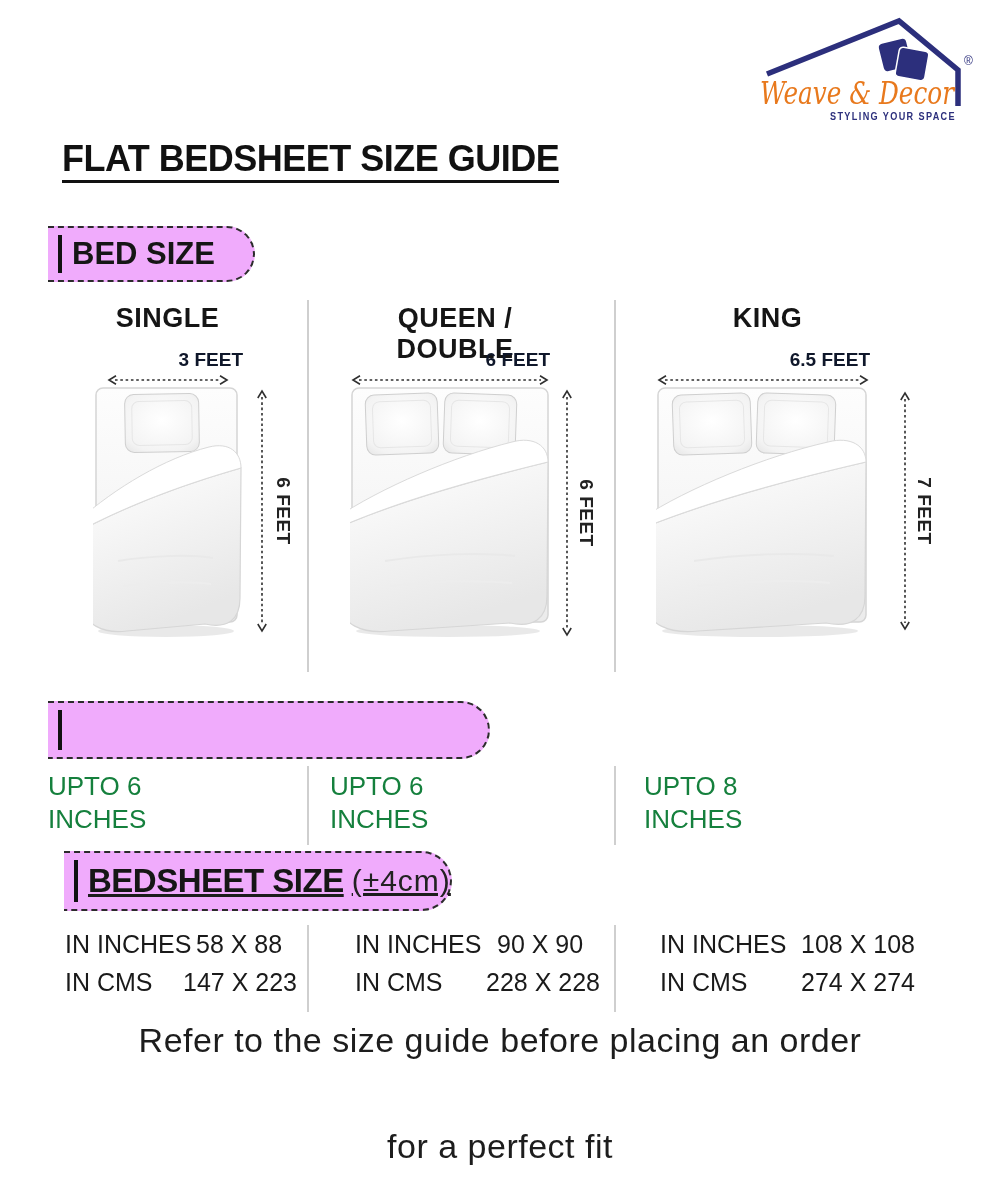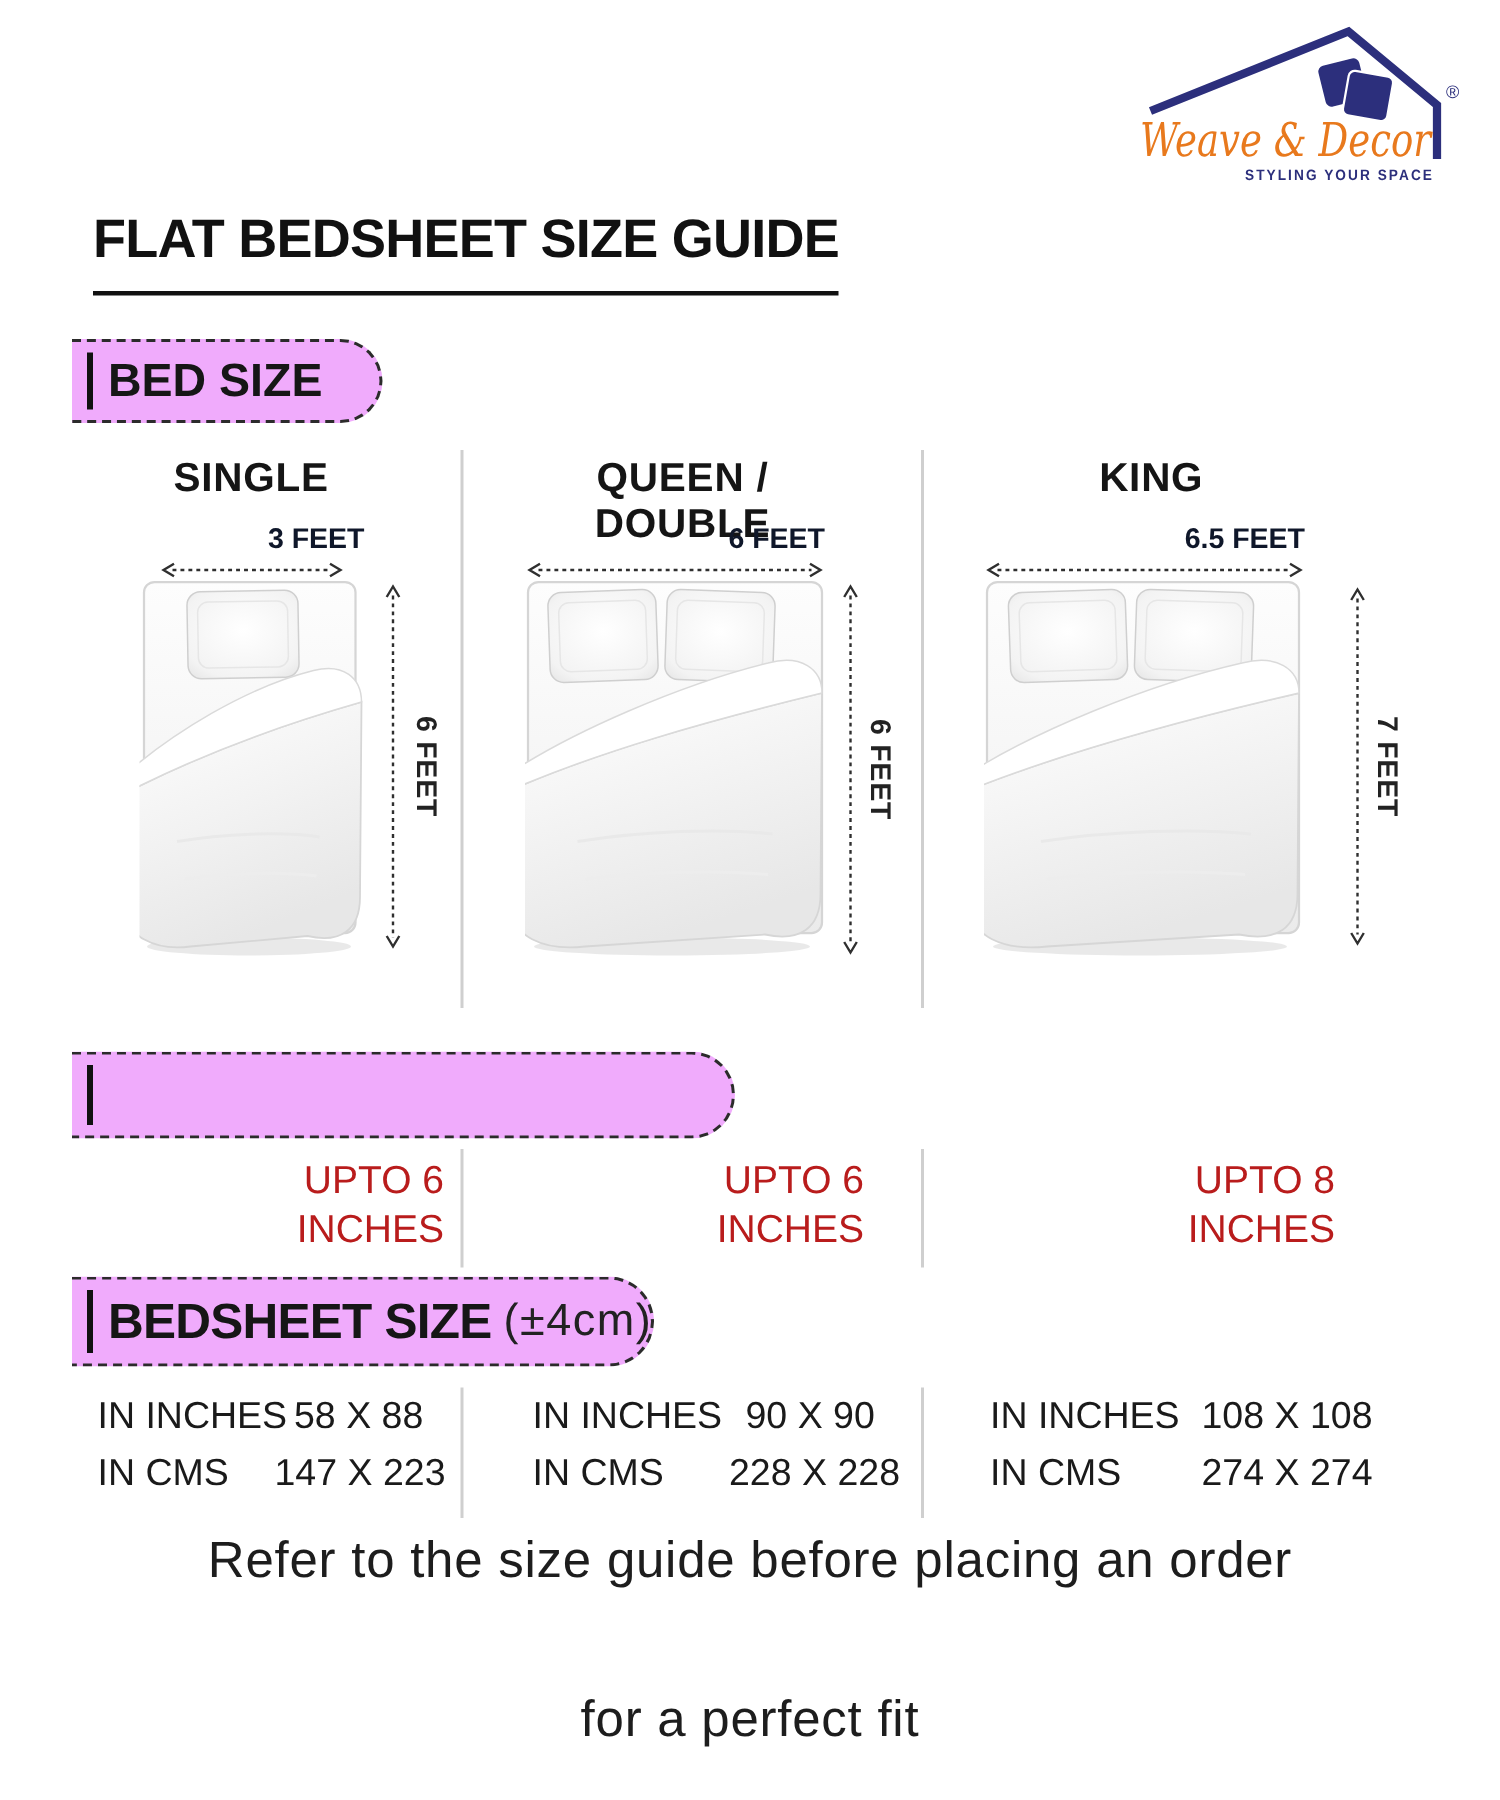--- a/index.html
+++ b/index.html
@@ -6,45 +6,45 @@
   body{
     width:1000px;height:1200px;position:relative;background:#ffffff;
     font-family:"Liberation Sans",sans-serif;color:#1c1c1c;overflow:hidden;
   }
   .abs{position:absolute;}
   
   .logo{left:748px;top:12px;}
   
   .page-title{
     left:62px;top:138px;font-size:36px;font-weight:700;letter-spacing:-0.5px;
-    color:#111;border-bottom:3px solid #111;padding-bottom:14px;white-space:nowrap;
+    color:#111;border-bottom:3px solid #111;padding-bottom:0;white-space:nowrap;
   }
   
   .pill{
     border-top:2px dashed #2b2b2b;border-right:2px dashed #2b2b2b;border-bottom:2px dashed #2b2b2b;
     border-left:none;border-radius:0 34px 34px 0;background:#f0abfc;
     display:flex;align-items:center;box-sizing:border-box;
   }
   .accent-bar{width:4px;background:#111;margin-left:10px;flex:none;}
   .pill-text{font-weight:700;color:#161616;white-space:nowrap;margin-left:10px;}
   .pill-bed{left:48px;top:226px;width:207px;height:56px;}
   .pill-bed .pill-text{font-size:31px;}
   .pill-mat{left:48px;top:701px;width:442px;height:58px;}
   .pill-mat .pill-text{font-size:33px;letter-spacing:-0.5px;}
-  .pill-sheet{left:48px;top:851px;width:388px;height:60px;}
+  .pill-sheet{left:64px;top:851px;width:388px;height:60px;text-decoration:underline;}
   .pill-sheet .pill-text{font-size:33px;letter-spacing:-0.5px;}
   .tol{font-weight:300;font-size:30px;letter-spacing:1px;margin-left:8px;color:#222;}
   
   .bed-name{top:303px;font-size:27px;font-weight:700;letter-spacing:0.5px;text-align:center;color:#151515;}
   .feet-label{top:349px;font-size:19px;font-weight:600;text-align:right;color:#0f172a;}
   .vlabel-box{display:flex;align-items:center;justify-content:center;width:26px;}
   .vlabel-box span{transform:rotate(90deg);white-space:nowrap;font-size:19px;font-weight:700;letter-spacing:0.5px;color:#222;}
   .divider{width:2px;background:#cfcfcf;}
   
-  .thick{top:770px;font-size:26px;line-height:33px;text-align:right;color:#b91c1c;}
+  .thick{top:770px;font-size:26px;line-height:33px;text-align:left;color:#15803d;}
   
   .tl{font-size:25px;color:#1a1a1a;white-space:nowrap;}
   
   .footer-line{width:1000px;text-align:center;font-size:34px;font-weight:300;color:#1d1d1d;letter-spacing:0.5px;}
   svg{display:block;}
   .arrow line,.arrow path{stroke:#2f2f2f;stroke-width:1.6;fill:none;}
   .arrow line{stroke-dasharray:2.6 2.7;}
 </style>
 </head>
 <body>

